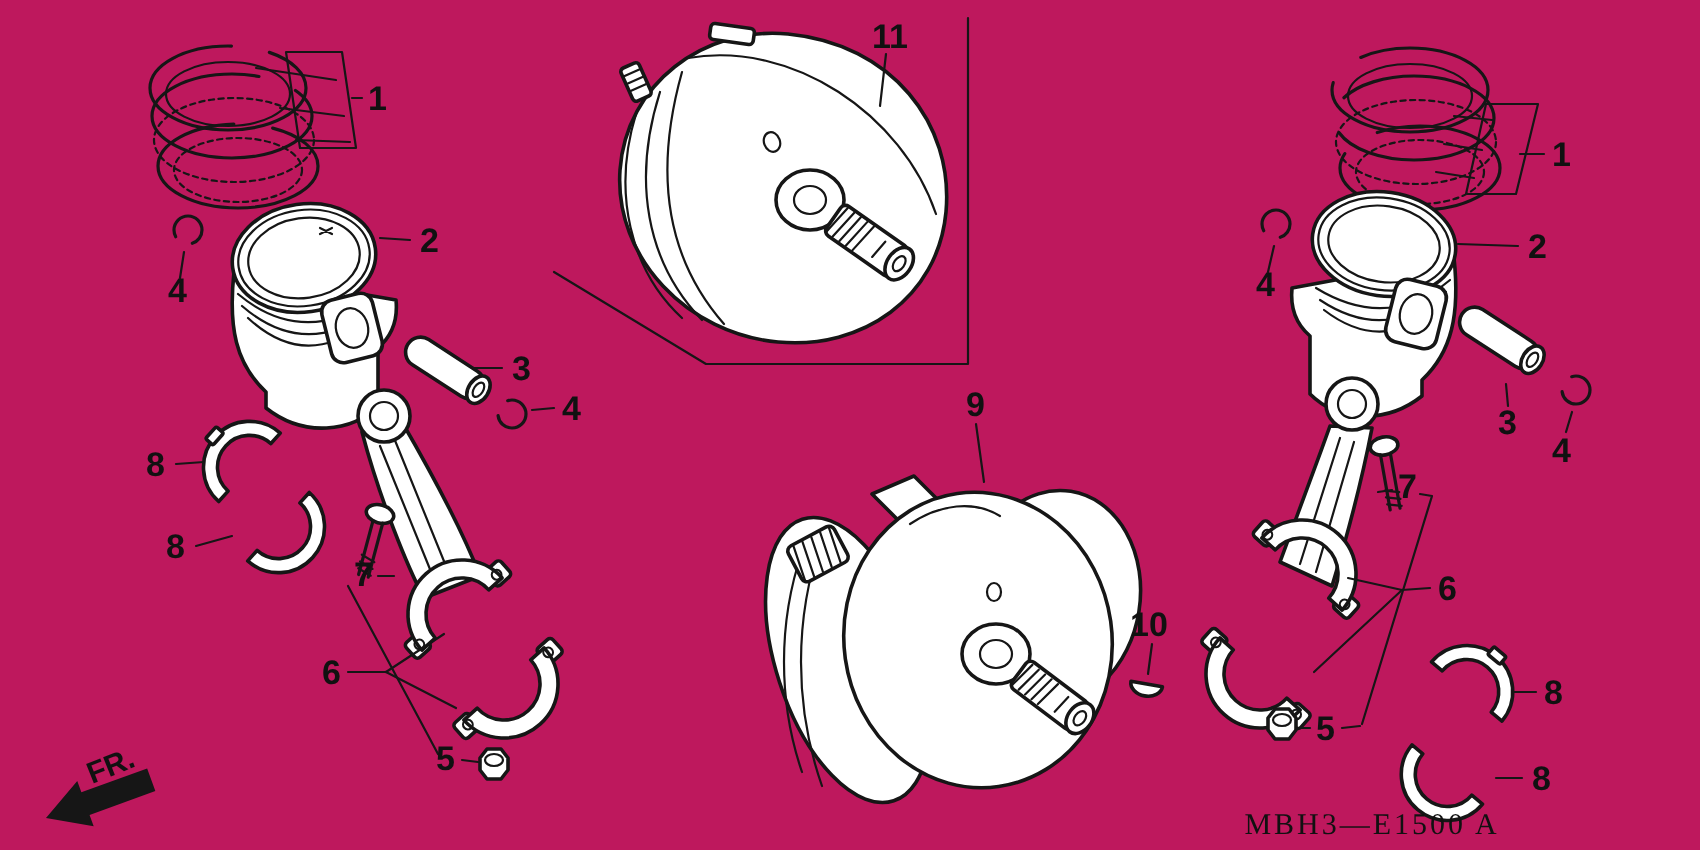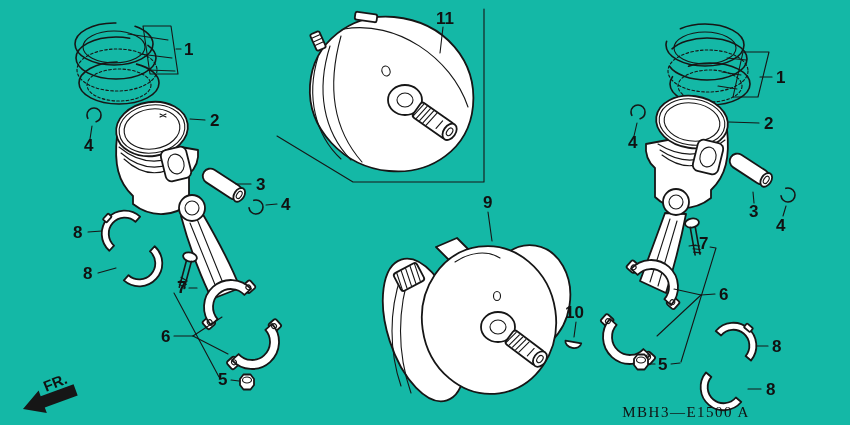--- a/index.html
+++ b/index.html
@@ -1,16 +1,16 @@
 <!DOCTYPE html>
 <html><head>
 <meta charset="utf-8">
 <style>
   html,body{margin:0;padding:0;background:#fff;}
-  #stage{position:relative;width:850px;height:425px;background:#14b8a6;overflow:hidden;}
+  #stage{position:relative;width:850px;height:425px;background:#be185d;overflow:hidden;}
   svg{position:absolute;left:0;top:0;}
   svg *{stroke-linecap:round;stroke-linejoin:round;}
   .ln{fill:none;stroke:#161616;stroke-width:1.6;}
   .t1{fill:none;stroke:#161616;stroke-width:1.1;}
   .sh{fill:#ffffff;stroke:#161616;stroke-width:1.8;}
   .dk{fill:#161616;stroke:none;}
   .callout{font:bold 17px "Liberation Sans", sans-serif;fill:#111;}
   .code{font:15px "Liberation Serif", serif;letter-spacing:1.5px;fill:#111;}
   .fr{font:bold 15px "Liberation Sans", sans-serif;fill:#111;}
 </style>

